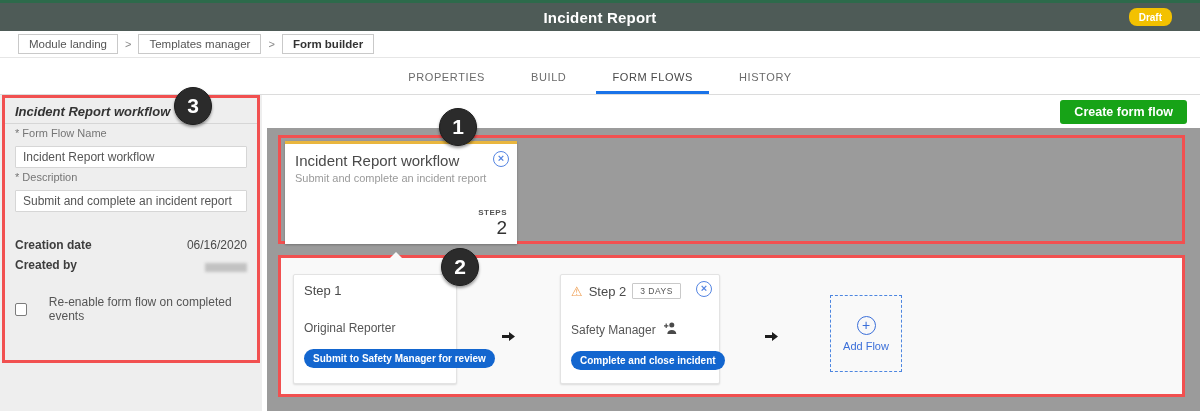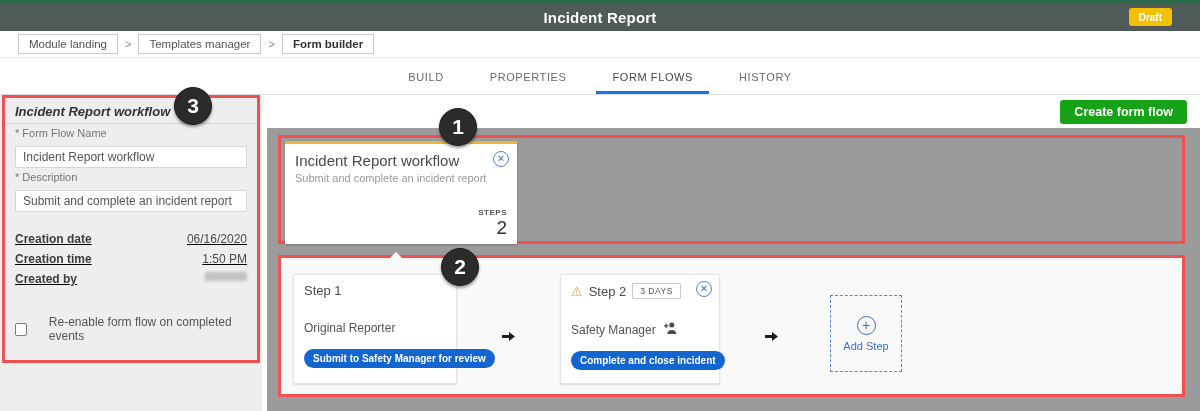--- a/index.html
+++ b/index.html
@@ -10,21 +10,21 @@
   }
   
   .top-stripe { position:absolute; left:0; top:0; width:1200px; height:3px; background:#2d6a4b; }
   .titlebar {
     position:absolute; left:0; top:3px; width:1200px; height:28px; background:#4e5b57;
     display:flex; align-items:center; justify-content:center;
   }
   .titlebar .title { color:#fff; font-size:15px; font-weight:bold; letter-spacing:.2px; }
   .draft-btn {
     position:absolute; right:28px; top:5px; height:18px; background:#f3c100; color:#fff;
-    font-size:10px; font-weight:bold; border:none; border-radius:3px; padding:0 10px; cursor:pointer;
+    font-size:10px; font-weight:bold; border:none; border-radius:8px; padding:0 10px; cursor:pointer;
   }
   .breadcrumb-bar {
     position:absolute; left:0; top:31px; width:1200px; height:27px; background:#fff;
     border-bottom:1px solid #e6e6e6; display:flex; align-items:center; padding-left:18px; gap:7px;
   }
   .crumb {
     border:1px solid #c9c9c9; background:#fff; border-radius:0; padding:3px 10px;
     font-size:11.5px; color:#555; cursor:pointer; white-space:nowrap;
   }
   .crumb.current { font-weight:bold; color:#333; }
@@ -50,21 +50,21 @@
     font-size:13px; font-weight:bold; font-style:italic; color:#333;
   }
   .sidebar-body { padding:0 10px; }
   .field-label { margin-top:3px; font-size:11px; color:#757575; }
   .field-input {
     margin-top:7px; width:100%; height:22px; background:#fff; border:1px solid #d6d6d6;
     border-radius:1px; padding:0 7px; font-size:12px; color:#555;
     font-family:"Liberation Sans","DejaVu Sans",sans-serif;
   }
   .meta-block { margin-top:20px; }
-  .meta-row { display:flex; justify-content:space-between; align-items:flex-start; height:20px;text-decoration:underline; }
+  .meta-row { display:flex; justify-content:space-between; align-items:flex-end; height:20px; }
   .meta-label { font-size:12px; font-weight:bold; color:#3d3d3d; }
   .meta-value { font-size:12px; color:#4a4a4a; }
   .redacted { width:42px; height:9px; background:#c2c2c2; border-radius:1px; filter:blur(1.5px); }
   .checkbox-row { margin-top:23px; display:flex; align-items:center; gap:22px; }
   .checkbox {
     width:13px; height:13px; border:1.5px solid #7c7c7c; border-radius:2px; background:#fff; cursor:pointer;
   }
   .checkbox-label { font-size:12px; color:#555; }
   
   .main { position:absolute; left:262px; top:95px; width:938px; height:316px; background:#fff; }
@@ -151,42 +151,38 @@
 
   <div class="breadcrumb-bar">
     <span class="crumb">Module landing</span>
     <span class="crumb-sep">&gt;</span>
     <span class="crumb">Templates manager</span>
     <span class="crumb-sep">&gt;</span>
     <span class="crumb current">Form builder</span>
   </div>
 
   <div class="tab-bar">
+    <div class="tab">PROPERTIES</div>
     <div class="tab">BUILD</div>
-    <div class="tab">PROPERTIES</div>
     <div class="tab active">FORM FLOWS</div>
     <div class="tab">HISTORY</div>
   </div>
 
   <div class="sidebar">
     <div class="sidebar-anno">
       <div class="sidebar-header">Incident Report workflow</div>
       <div class="sidebar-body">
         <div class="field-label">* Form Flow Name</div>
         <input class="field-input" value="Incident Report workflow" style="">
         <div class="field-label">* Description</div>
         <input class="field-input" value="Submit and complete an incident report" style="">
         <div class="meta-block">
           <div class="meta-row">
             <span class="meta-label">Creation date</span>
             <span class="meta-value">06/16/2020</span>
-          </div>
-          <div class="meta-row">
-            <span class="meta-label">Creation time</span>
-            <span class="meta-value">1:50 PM</span>
           </div>
           <div class="meta-row">
             <span class="meta-label">Created by</span>
             <span class="redacted"></span>
           </div>
         </div>
         <div class="checkbox-row">
           <span class="checkbox"></span>
           <span class="checkbox-label">Re-enable form flow on completed events</span>
         </div>
@@ -249,21 +245,21 @@
           </div>
 
           <span class="flow-arrow">
             <svg width="13" height="11" viewBox="0 0 13 11">
                 <path d="M0 4h7V1l6 4.5L7 10V7H0z" fill="#1e1e1e"></path>
               </svg>
           </span>
 
           <div class="add-step">
             <span class="add-plus">+</span>
-            <span class="add-label">Add Step</span>
+            <span class="add-label">Add Flow</span>
           </div>
 
         </div>
       </div>
     </div>
   </div>
 
   <div class="anno-circle anno-1">1</div>
   <div class="anno-circle anno-2">2</div>
   <div class="anno-circle anno-3">3</div>

